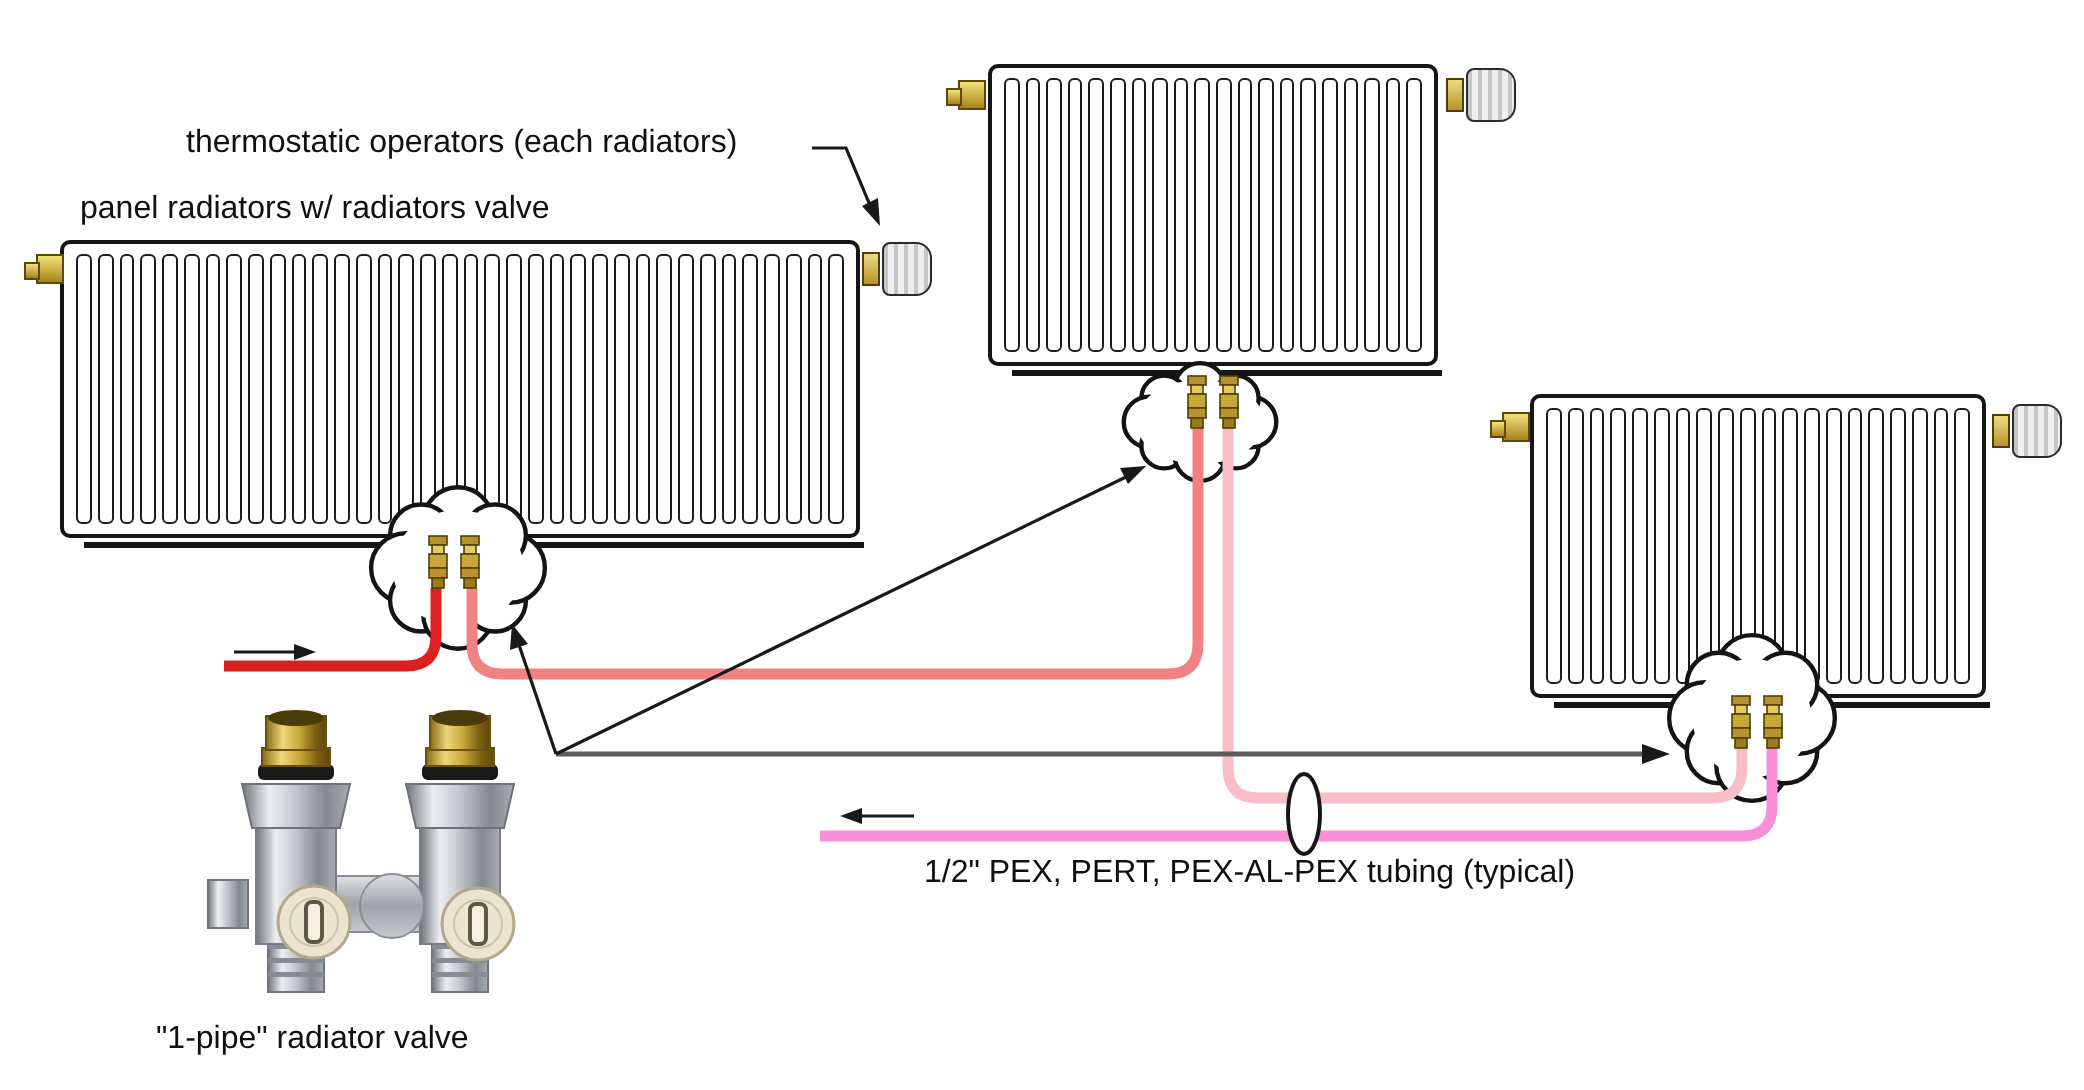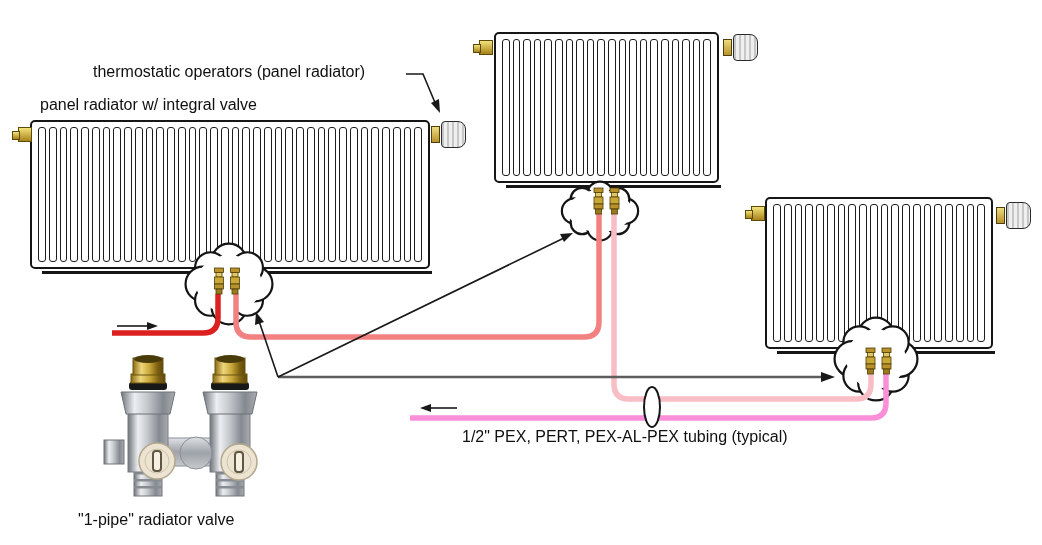--- a/index.html
+++ b/index.html
@@ -282,17 +282,17 @@
     <polygon points="158,326 147,322 147,330" fill="#191919"></polygon>
     <line x1="457" y1="408" x2="429" y2="408" stroke="#191919" stroke-width="1.6"></line>
     <polygon points="420,408 431,404 431,412" fill="#191919"></polygon>
 
     <ellipse cx="652" cy="407" rx="8" ry="20" fill="#ffffff" stroke="#161616" stroke-width="2"></ellipse>
 
     <polyline points="406,74 423,74 436,105" fill="none" stroke="#191919" stroke-width="1.6"></polyline>
     <polygon points="440,113 431,103 439,99" fill="#191919"></polygon>
   </svg>
 
-  <div class="lbl" style="left:93px;top:62px;">thermostatic operators (panel radiator)</div>
-  <div class="lbl" style="left:40px;top:95px;">panel radiator w/ integral valve</div>
+  <div class="lbl" style="left:93px;top:62px;">thermostatic operators (each radiators)</div>
+  <div class="lbl" style="left:40px;top:95px;">panel radiators w/ radiators valve</div>
   <div class="lbl" style="left:462px;top:427px;">1/2" PEX, PERT, PEX-AL-PEX tubing (typical)</div>
   <div class="lbl" style="left:78px;top:510px;">"1-pipe" radiator valve</div>
 </div>
 
 </body></html>

